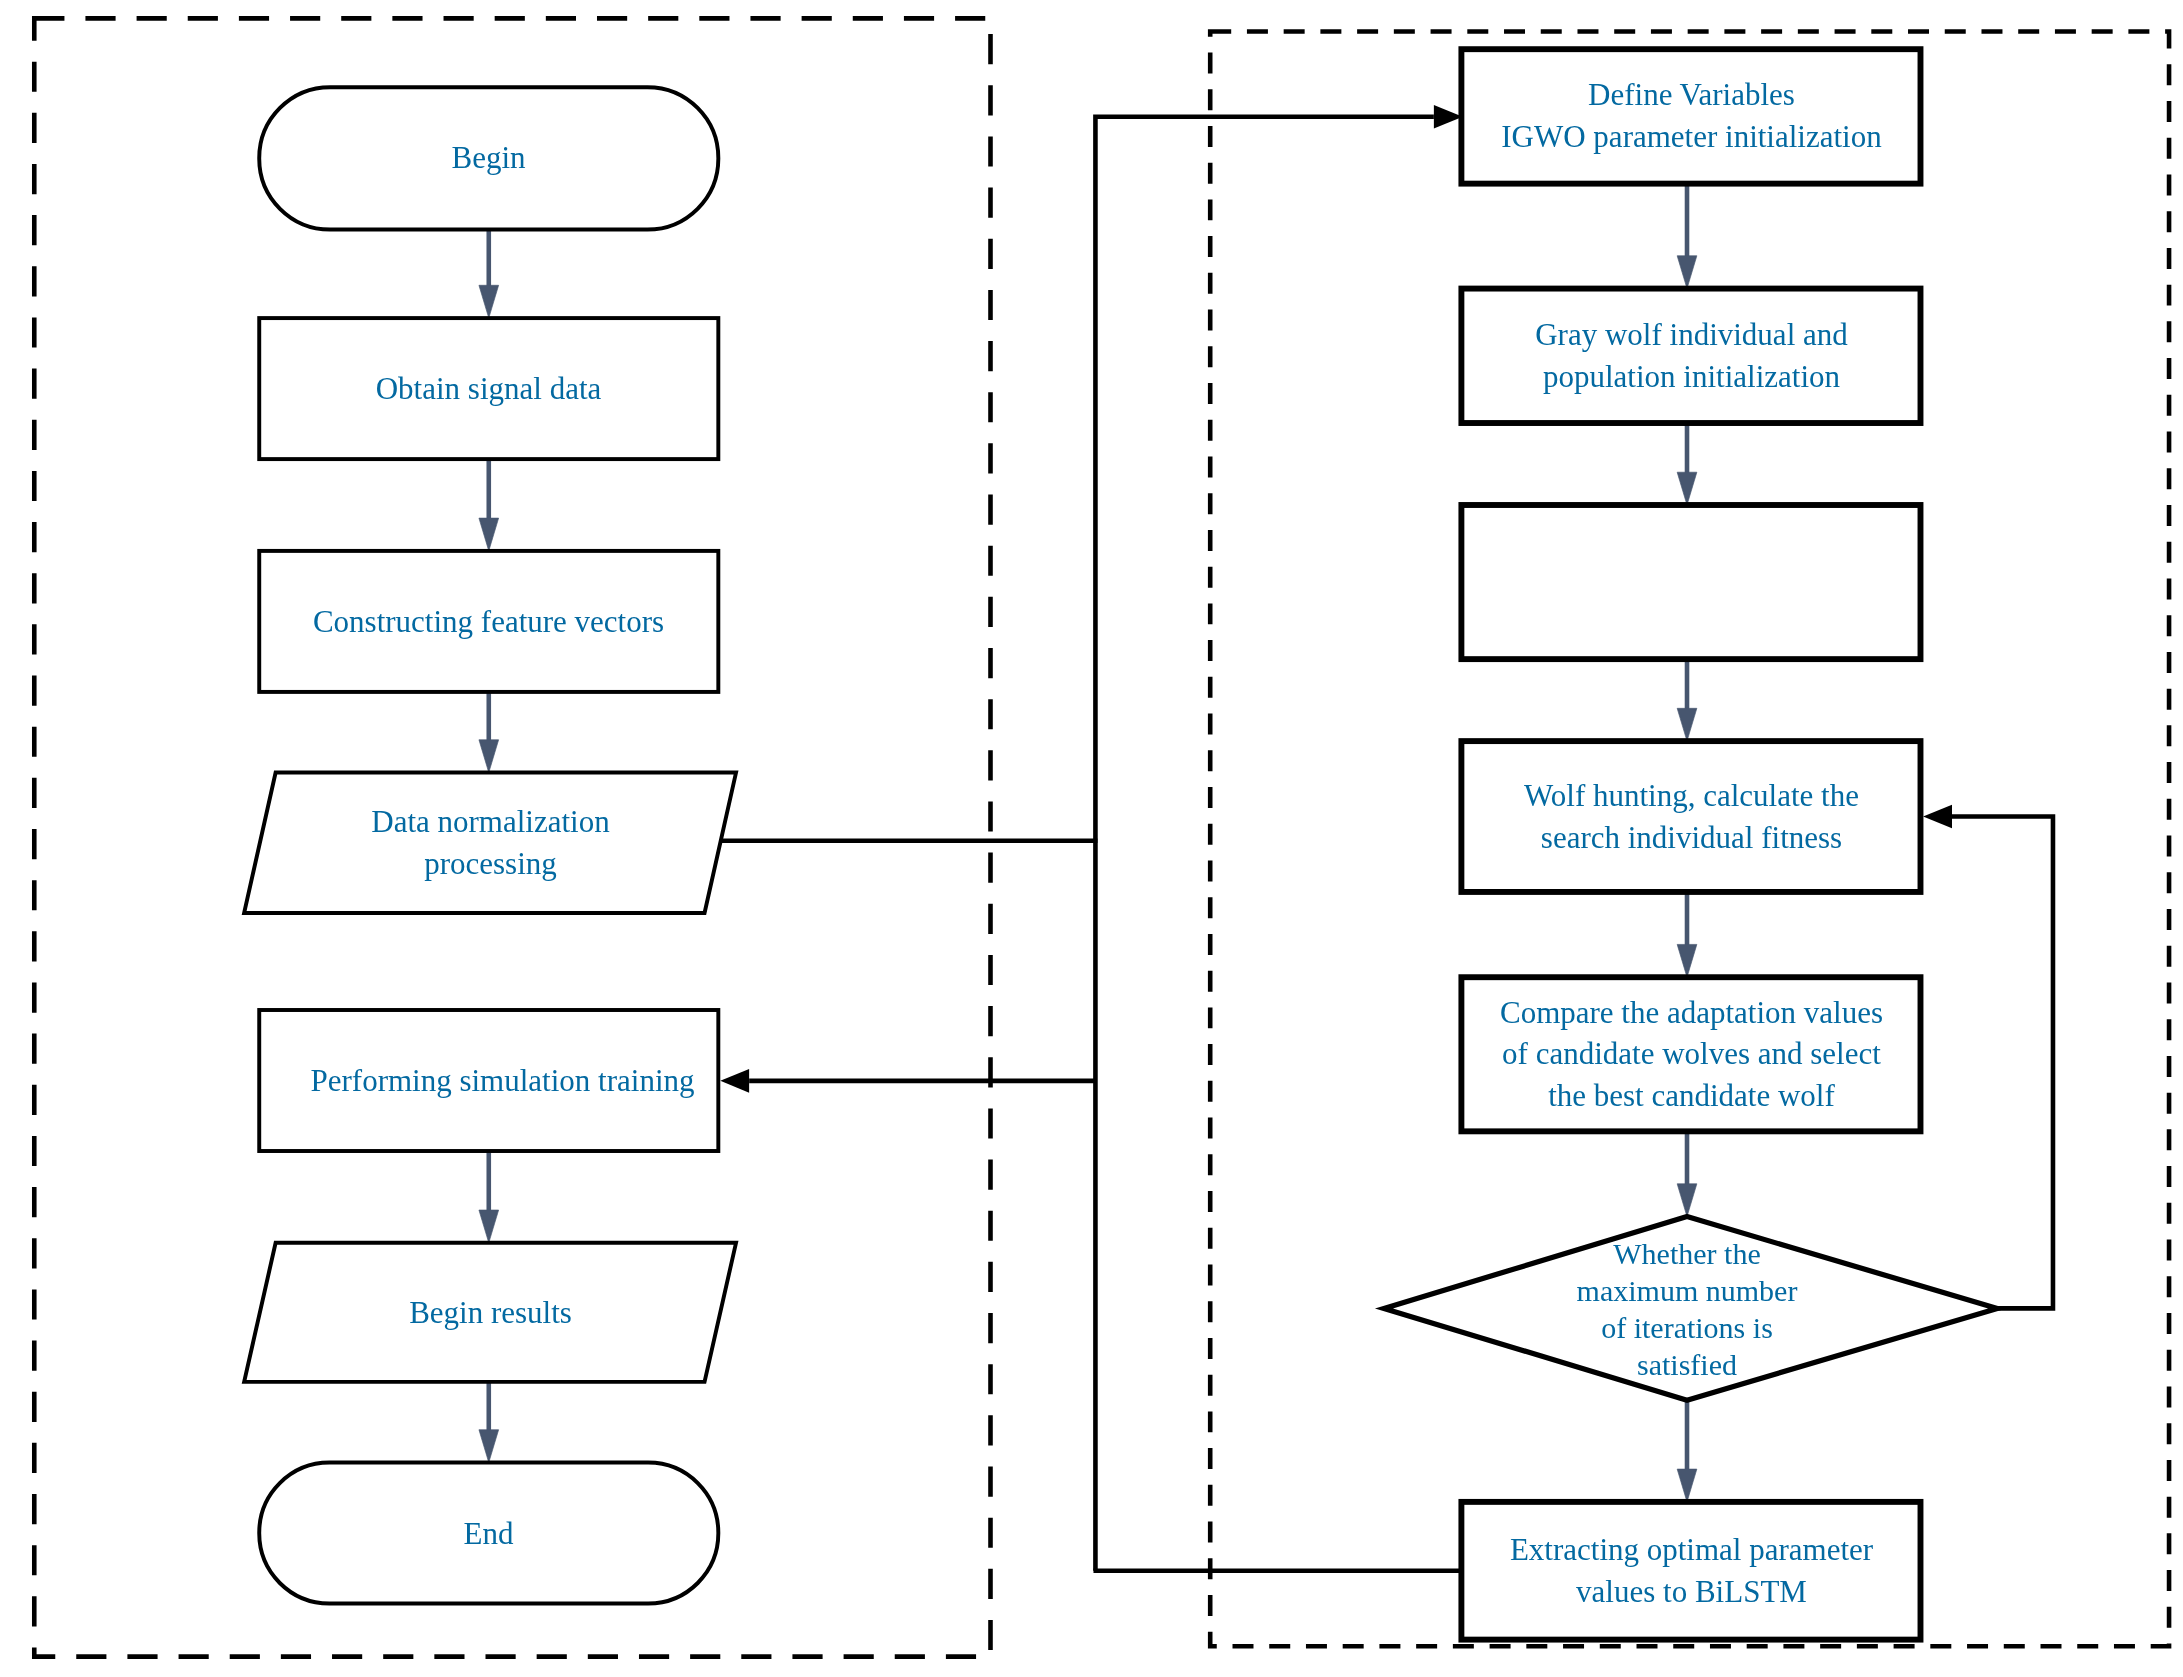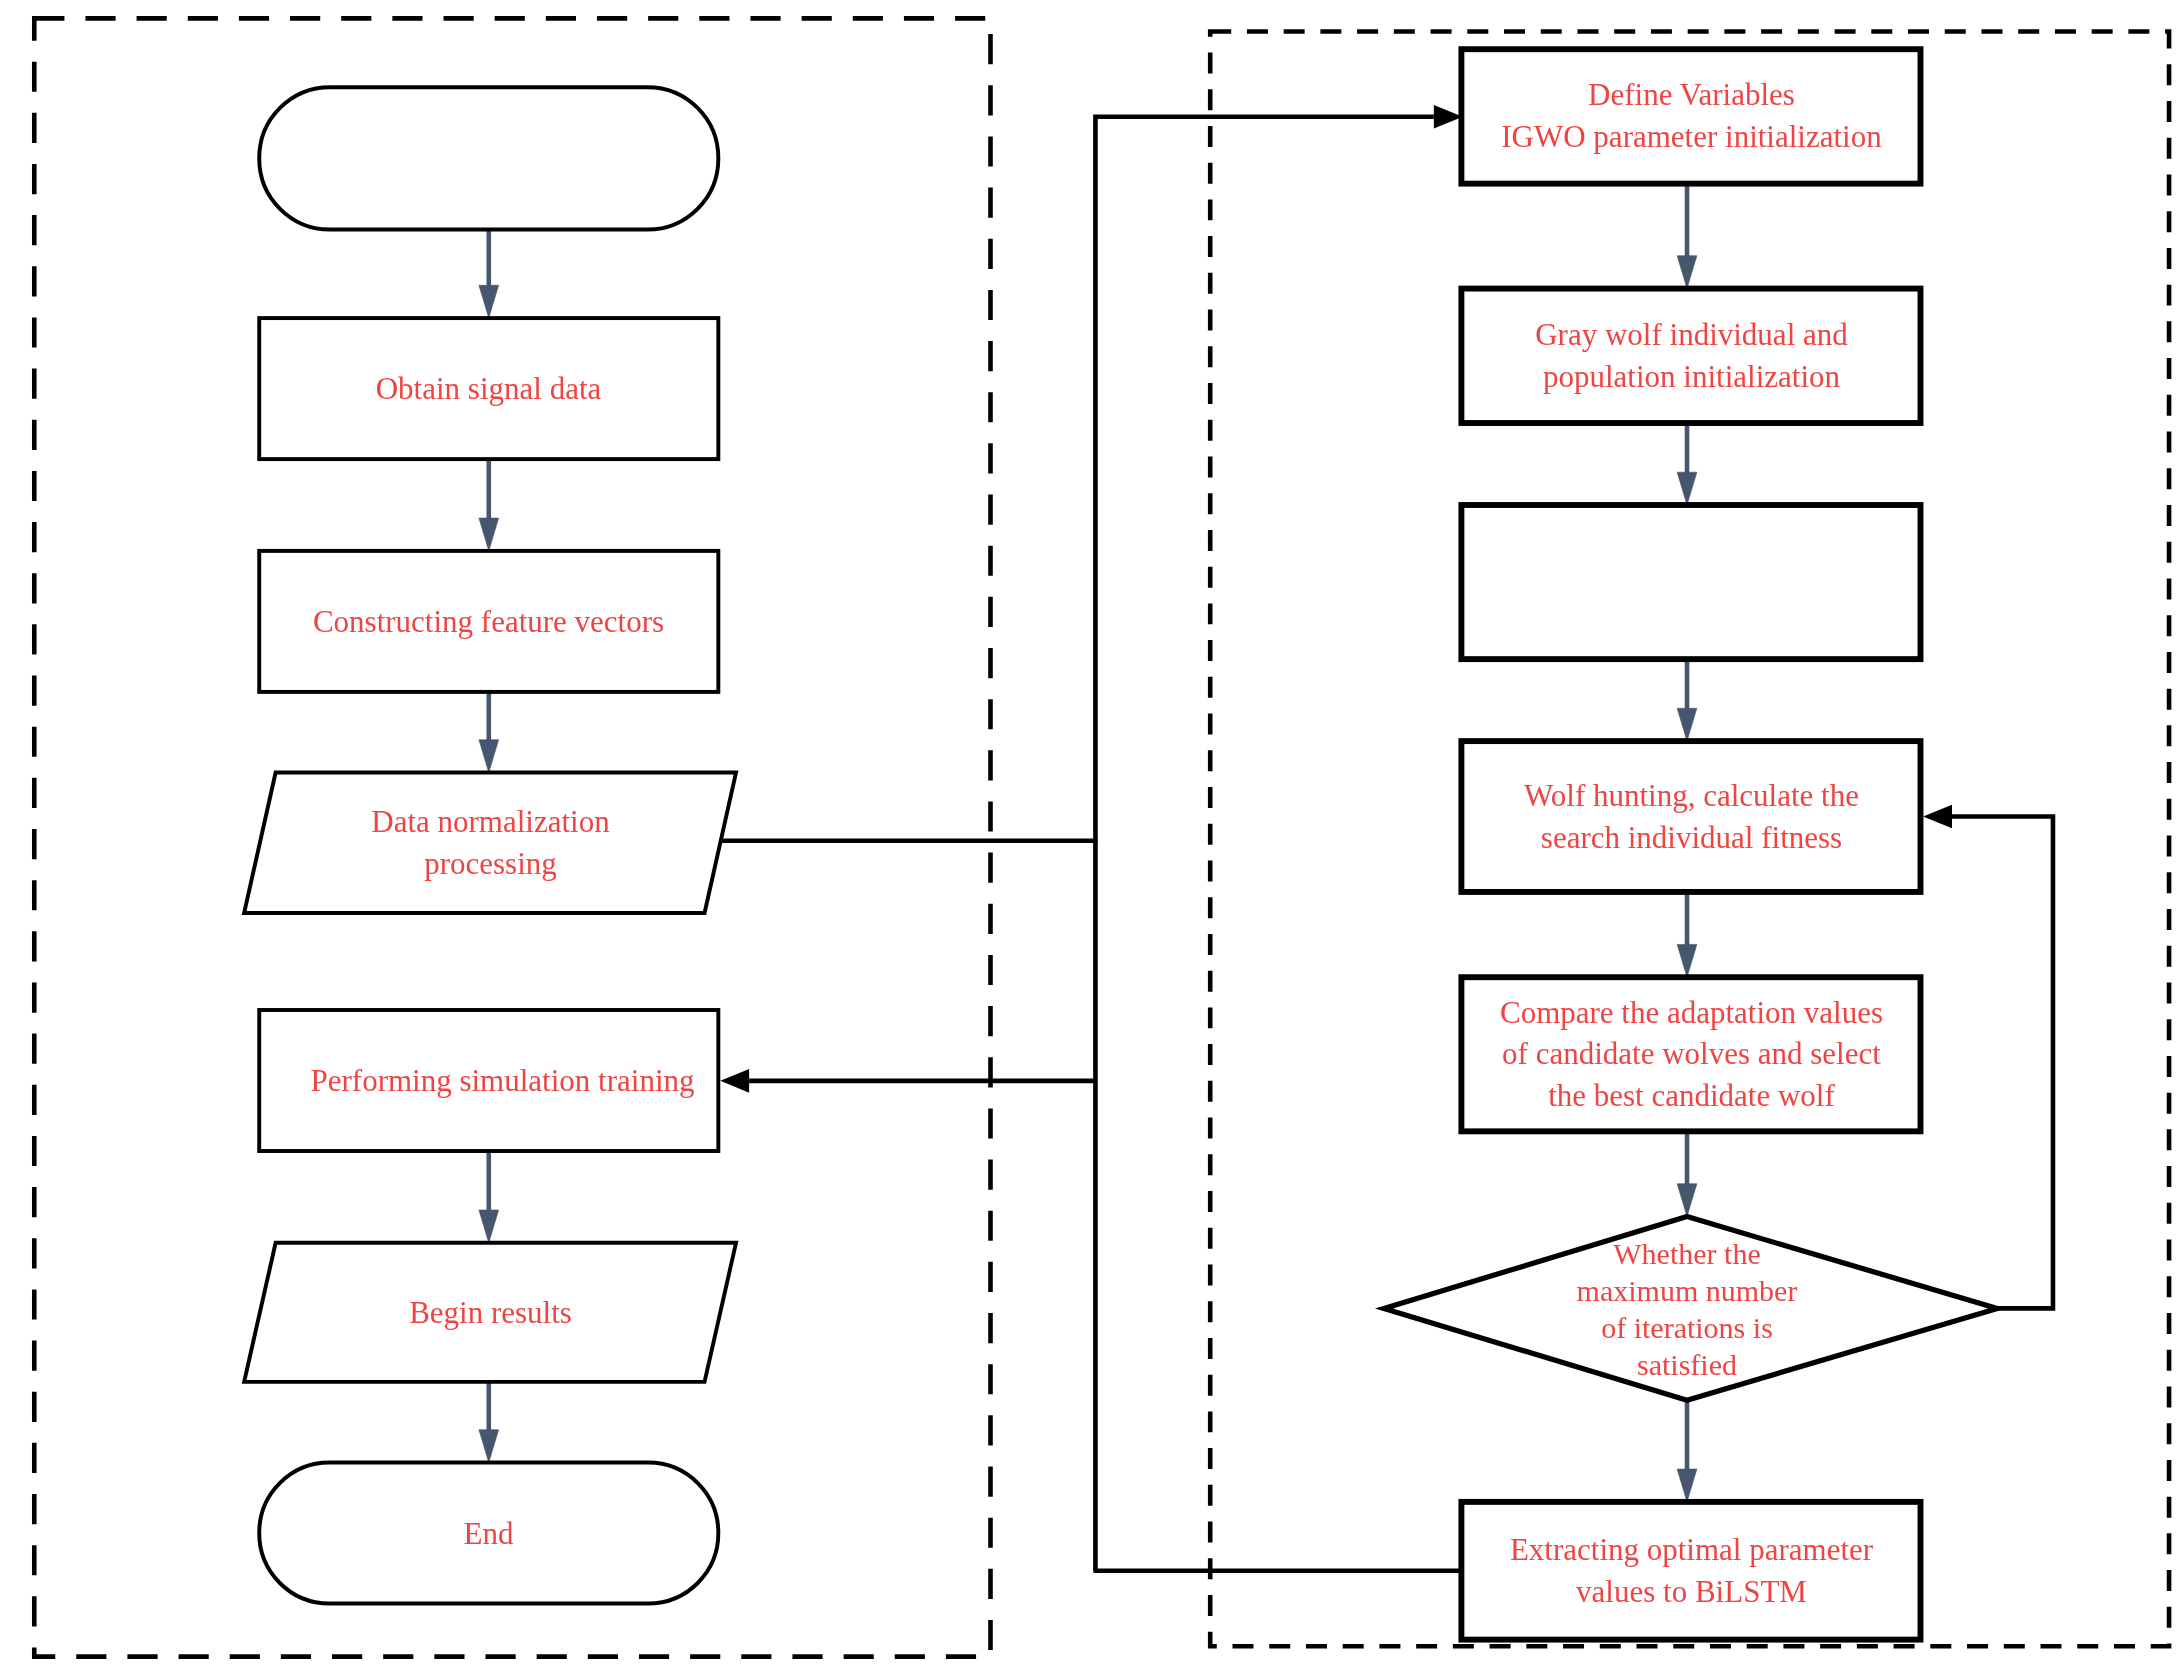--- a/index.html
+++ b/index.html
@@ -22,21 +22,21 @@
     left: 0;
     top: 0;
   }
   .lbl {
     position: absolute;
     display: flex;
     align-items: center;
     justify-content: center;
     text-align: center;
     white-space: pre-line;
-    color: #ef4444;
+    color: #0369a1;
     font-size: 31px;
     line-height: 1.34;
   }
   .lbl.tight {
     font-size: 30px;
     line-height: 1.24;
   }
 </style>
 </head>
 <body>
@@ -99,20 +99,21 @@
 
     <rect x="2228" y="75" width="700" height="205" fill="#ffffff" stroke="#000000" stroke-width="9"></rect>
     <rect x="2228" y="440" width="700" height="205" fill="#ffffff" stroke="#000000" stroke-width="9"></rect>
     <rect x="2228" y="770" width="700" height="235" fill="#ffffff" stroke="#000000" stroke-width="9"></rect>
     <rect x="2228" y="1130" width="700" height="230" fill="#ffffff" stroke="#000000" stroke-width="9"></rect>
     <rect x="2228" y="1490" width="700" height="235" fill="#ffffff" stroke="#000000" stroke-width="9"></rect>
     <polygon points="2572,1855 3045,1995 2572,2135 2110,1995" fill="#ffffff" stroke="#000000" stroke-width="8"></polygon>
     <rect x="2228" y="2290" width="700" height="210" fill="#ffffff" stroke="#000000" stroke-width="9"></rect>
   </svg>
 
+  <div class="lbl" style="left:259px; top:87px;  width:459px; height:142px;">Begin</div>
   <div class="lbl" style="left:259px; top:318px;  width:459px; height:141px;">Obtain signal data</div>
   <div class="lbl" style="left:276px; top:773px; width:429px; height:139px;">Data normalization
 processing</div>
   <div class="lbl" style="left:259px; top:551px;  width:459px; height:141px;">Constructing feature vectors</div>
   <div class="lbl" style="left:273px; top:1010px; width:459px; height:141px;">Performing simulation training</div>
   <div class="lbl" style="left:276px; top:1243px; width:429px; height:139px;">Begin results</div>
   <div class="lbl" style="left:259px; top:1463px; width:459px; height:141px;">End</div>
 
   <div class="lbl" style="left:1462px; top:49px;   width:459px; height:134px;">Define Variables
 IGWO parameter initialization</div>

